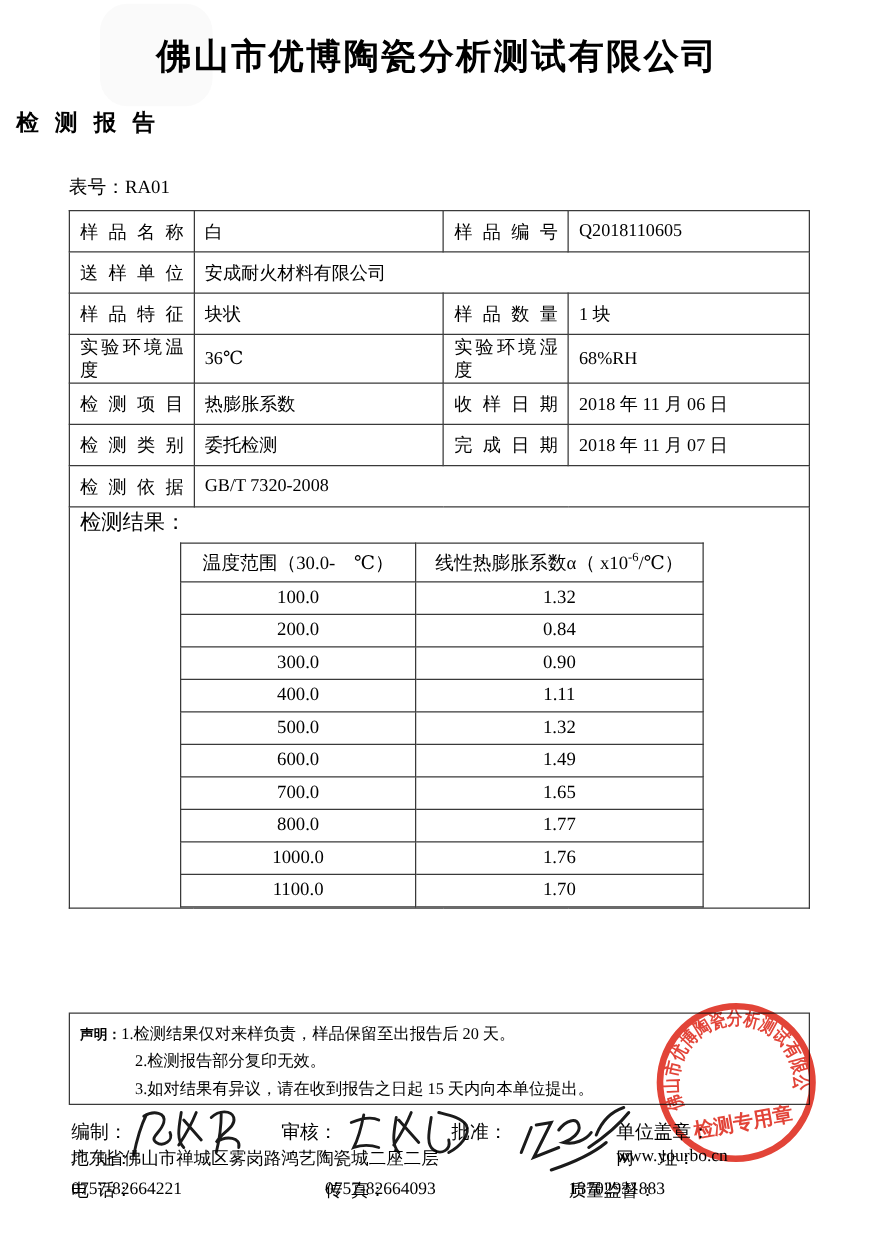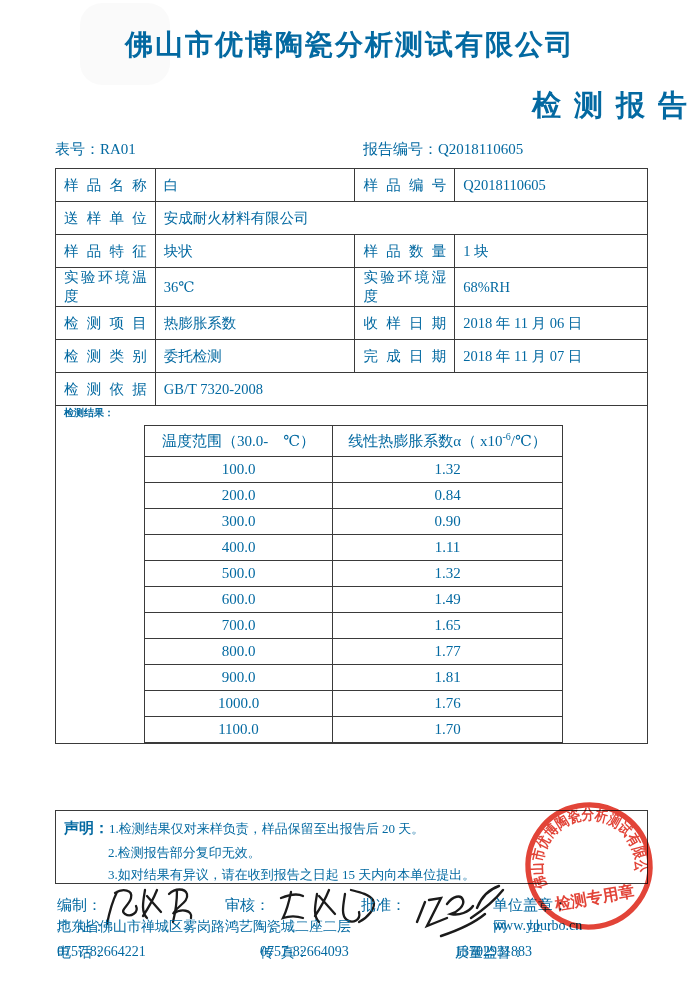--- a/index.html
+++ b/index.html
@@ -1,68 +1,68 @@
 <!DOCTYPE html>
 <html><head>
 <meta charset="utf-8">
 <style>
   * { margin:0; padding:0; box-sizing:border-box; }
   html,body { background:#fff; }
   .page {
     position:relative; width:700px; height:1002px; background:#ffffff;
-    font-family:"Liberation Serif","DejaVu Serif",serif; color:#0369a1;
+    font-family:"Liberation Serif","DejaVu Serif",serif; color:#000000;
     overflow:hidden;
   }
   .whiteout {
     position:absolute; left:80px; top:3px; width:90px; height:82px;
     background:rgba(250,250,250,0.92); border-radius:22px;
   }
   .company-title {
     position:absolute; top:26px; left:0; width:100%;
     text-align:center; font-size:28px; font-weight:bold; letter-spacing:2px;
   }
   .report-title {
     position:absolute; top:86px; left:0; width:100%;
-    text-align:right; font-size:29px; font-weight:bold; letter-spacing:13px; padding-left:28px;
+    text-align:left; font-size:18px; font-weight:bold; letter-spacing:13px; padding-left:13px;
   }
   .meta-row {
     position:absolute; top:140px; left:55px; width:593px; font-size:15px;
   }
   .meta-report-no { position:absolute; left:308px; top:0; }
 
   table.info {
     position:absolute; top:168px; left:55px; width:593px;
     border-collapse:collapse; font-size:14.5px;border-radius:13px;
   }
   table.info td { border:1px solid #3a3a3a; height:33px; padding:0 8px; }
   td.lbl {
     width:100px; text-align:justify; text-align-last:justify; padding:0 11px;
   }
   td.val1 { width:200px; }
   td.lbl2 { width:100px; }
   td.val2 { width:193px; }
   td.results-cell { height:400px; vertical-align:top; padding:5px 8px; }
-  .results-label { font-size:10px;font-weight:bold; }
+  .results-label { font-size:17px; }
 
   table.results {
     border-collapse:collapse; margin:5px 0 0 80px; font-size:15px;
     text-align:center;
   }
   table.results td { border:1px solid #3a3a3a; height:26px; padding:0 6px; }
   table.results tr.hdr td { height:31px; }
   td.c-temp { width:188px; }
   td.c-cte  { width:230px; }
   .pre { white-space:pre; }
   sup { font-size:10px; }
 
   .statement {
     position:absolute; top:810px; left:55px; width:593px; height:74px;
     border:1px solid #3a3a3a; font-size:13px; padding:5px 8px; line-height:1.7;
   }
-  .statement b { font-size:15px; }
+  .statement b { font-size:11px; }
   .statement .item-indent { padding-left:44px; }
 
   .sig-row { position:absolute; top:884px; left:55px; width:593px; height:46px; font-size:15px; }
   .sig-row .sig-label { position:absolute; top:12px; }
   .sig-svg { position:absolute; }
 
   .footer-line { position:absolute; left:55px; width:640px; font-size:14px; }
   .fl1 { top:918px; } .fl2 { top:944px; }
   .footer-line span { position:absolute; white-space:pre; }
 
@@ -76,21 +76,20 @@
 
 <div class="page">
 
   <div class="whiteout"></div>
 
   <div class="company-title">佛山市优博陶瓷分析测试有限公司</div>
   <div class="report-title">检测报告</div>
 
   <div class="meta-row">
     <span>表号：</span><span>RA01</span>
-    <span class="meta-report-no"><span>报告编号：</span><span>Q2018110605</span></span>
   </div>
 
   <table class="info">
     <tbody>
         <tr>
       <td class="lbl">样品名称</td>
       <td class="val1">白</td>
       <td class="lbl lbl2">样品编号</td>
       <td class="val2">Q2018110605</td>
     </tr>
@@ -159,24 +158,20 @@
               <td class="c-temp">600.0</td>
               <td class="c-cte">1.49</td>
             </tr>
                 <tr>
               <td class="c-temp">700.0</td>
               <td class="c-cte">1.65</td>
             </tr>
                 <tr>
               <td class="c-temp">800.0</td>
               <td class="c-cte">1.77</td>
-            </tr>
-                <tr>
-              <td class="c-temp">900.0</td>
-              <td class="c-cte">1.81</td>
             </tr>
                 <tr>
               <td class="c-temp">1000.0</td>
               <td class="c-cte">1.76</td>
             </tr>
                 <tr>
               <td class="c-temp">1100.0</td>
               <td class="c-cte">1.70</td>
             </tr>
         </tbody>

